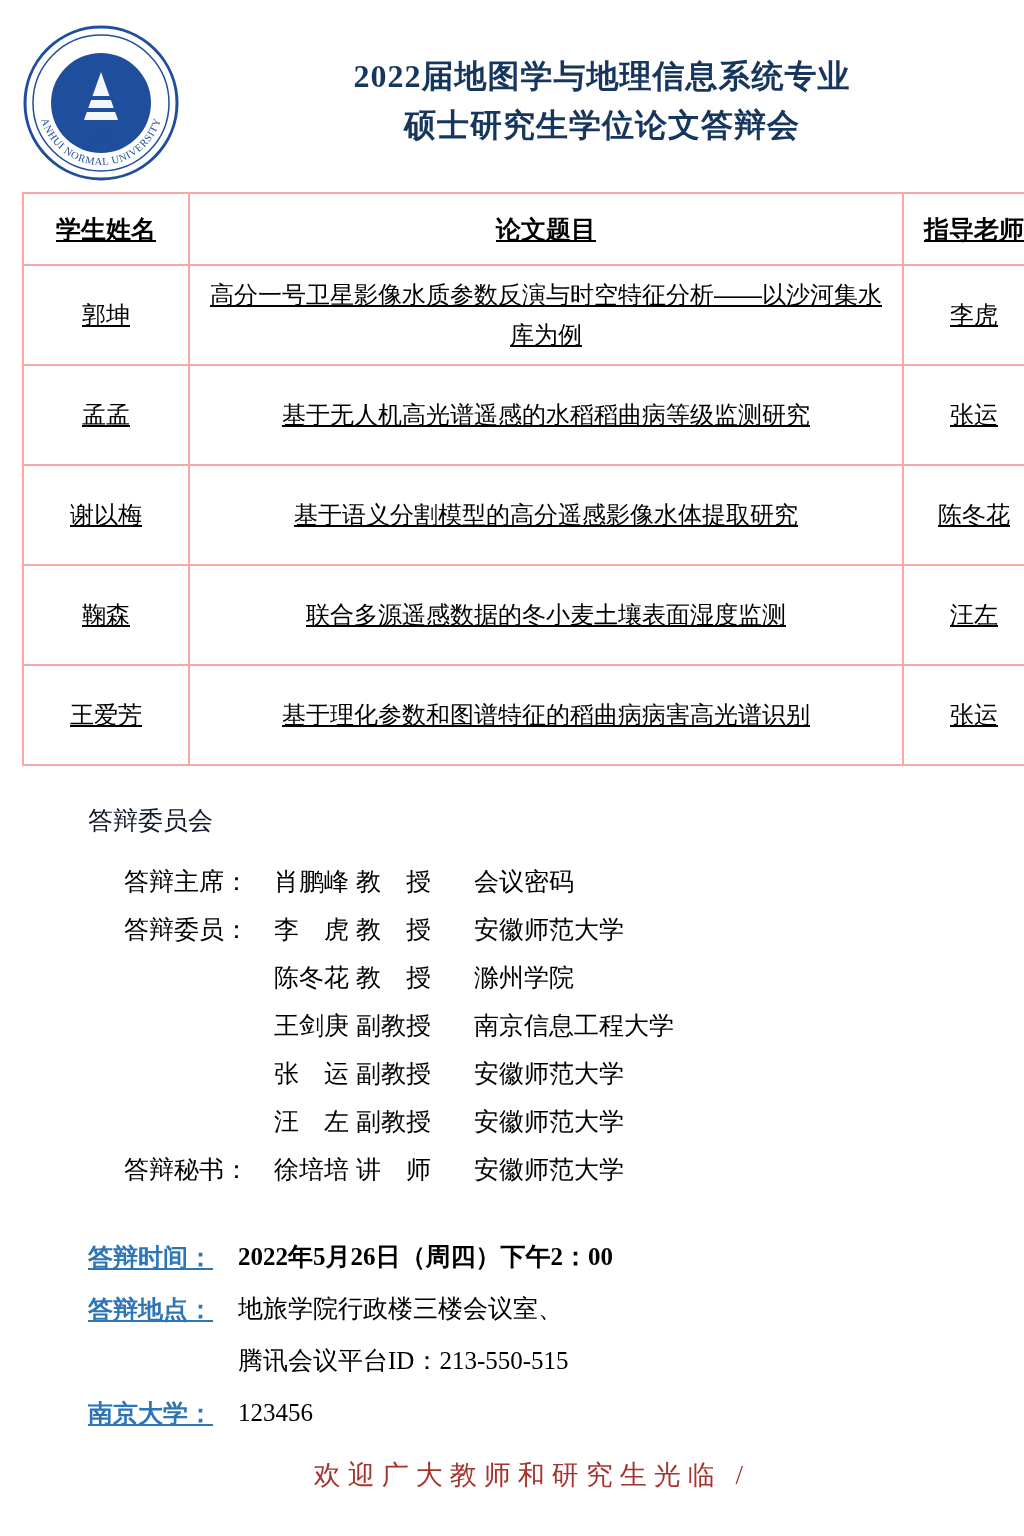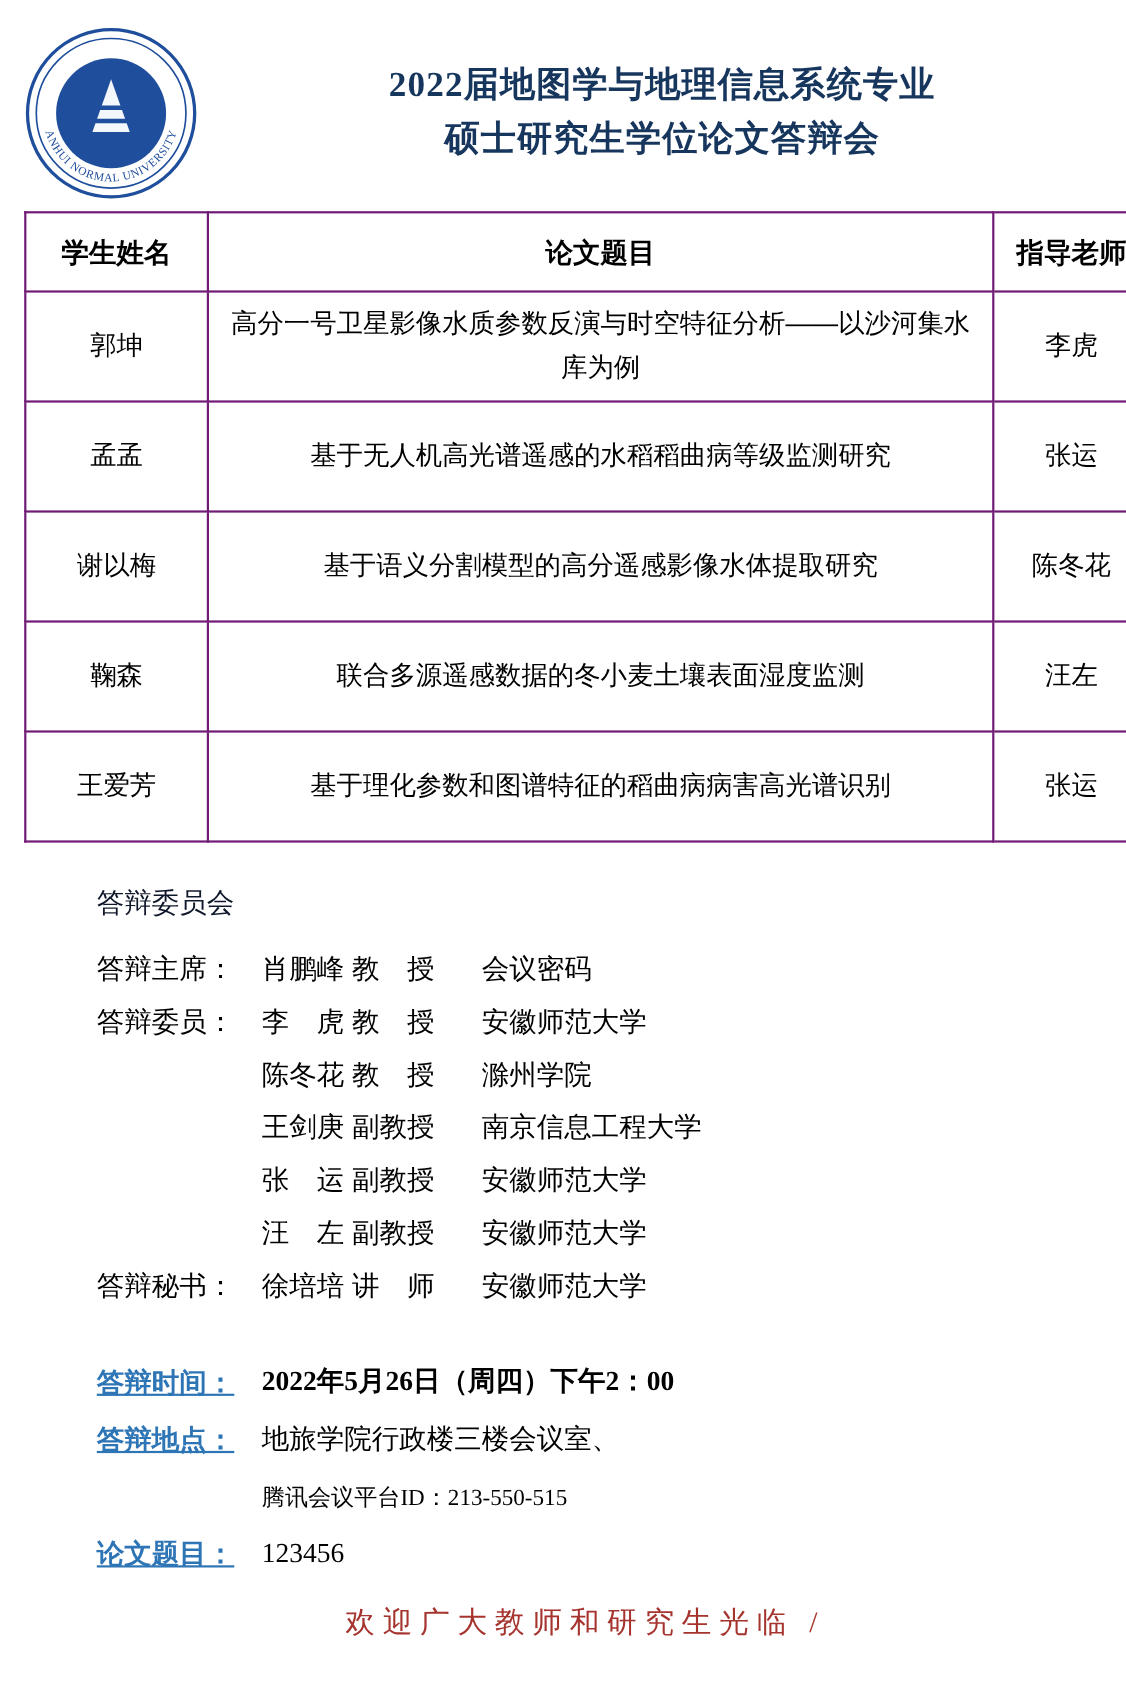--- a/index.html
+++ b/index.html
@@ -56,24 +56,25 @@
   
   .table-wrap {
     margin: 12px 22px 0 22px;
   }
   table.sched {
     width: 980px;
     border-collapse: collapse;
     table-layout: fixed;
   }
   table.sched th, table.sched td {
-    border: 2px solid #701a75;
+    border: 2px solid #fca5a5;
     text-align: center;
     vertical-align: middle;
     font-family: "Liberation Sans", "DejaVu Sans", sans-serif;
+    text-decoration: underline;
   }
   table.sched th {
     font-weight: bold;
     font-size: 25px;
     height: 62px;
     padding: 4px 6px;
   }
   table.sched td {
     font-weight: normal;
     font-size: 24px;
@@ -94,21 +95,21 @@
     color: #0f172a;
     font-size: 25px;
     margin-bottom: 20px;
   }
   .c-row {
     display: flex;
     font-size: 25px;
     line-height: 48px;
     white-space: pre;
   }
-  .c-label { width: 150px; flex: 0 0 150px; }
+  .c-label { width: 150px; flex: 0 0 150px; margin-left: 36px; }
   .c-person { width: 200px; flex: 0 0 200px; }
   .c-affil { flex: 1 1 auto; }
 
   
   .info {
     margin: 38px 0 0 88px;
     font-family: "Liberation Serif", "DejaVu Serif", serif;
   }
   .i-row {
     display: flex;
@@ -121,21 +122,21 @@
     flex: 0 0 150px;
     font-weight: bold;
     font-family: "Liberation Sans", "DejaVu Sans", sans-serif;
     text-decoration: underline;
   }
   .i-value {
     font-weight: bold;
     font-family: "Liberation Serif", "DejaVu Serif", serif;
   }
   .i-value.plain { font-weight: normal; }
-  .i-indent { margin-left: 150px; font-size: 21px; line-height: 52px; white-space: pre; }
+  .i-indent { margin-left: 150px; font-size: 25px; line-height: 52px; white-space: pre; }
 
   
   .welcome {
     margin-top: 18px;
     text-align: center;
     color: #a6342e;
     font-size: 27px;
     letter-spacing: 7px;
     font-family: "Liberation Serif", "DejaVu Serif", serif;
     padding-left: 40px;
@@ -257,20 +258,20 @@
     <div class="i-row">
       <span class="i-label">答辩时间：</span>
       <span class="i-value">2022年5月26日（周四）下午2：00</span>
     </div>
     <div class="i-row">
       <span class="i-label">答辩地点：</span>
       <span class="i-value plain">地旅学院行政楼三楼会议室、</span>
     </div>
     <div class="i-indent">腾讯会议平台ID：213-550-515</div>
     <div class="i-row">
-      <span class="i-label">论文题目：</span>
+      <span class="i-label">南京大学：</span>
       <span class="i-value plain">123456</span>
     </div>
   </div>
 
   <div class="welcome">欢迎广大教师和研究生光临 /</div>
 
 </div>
 
 </body></html>

